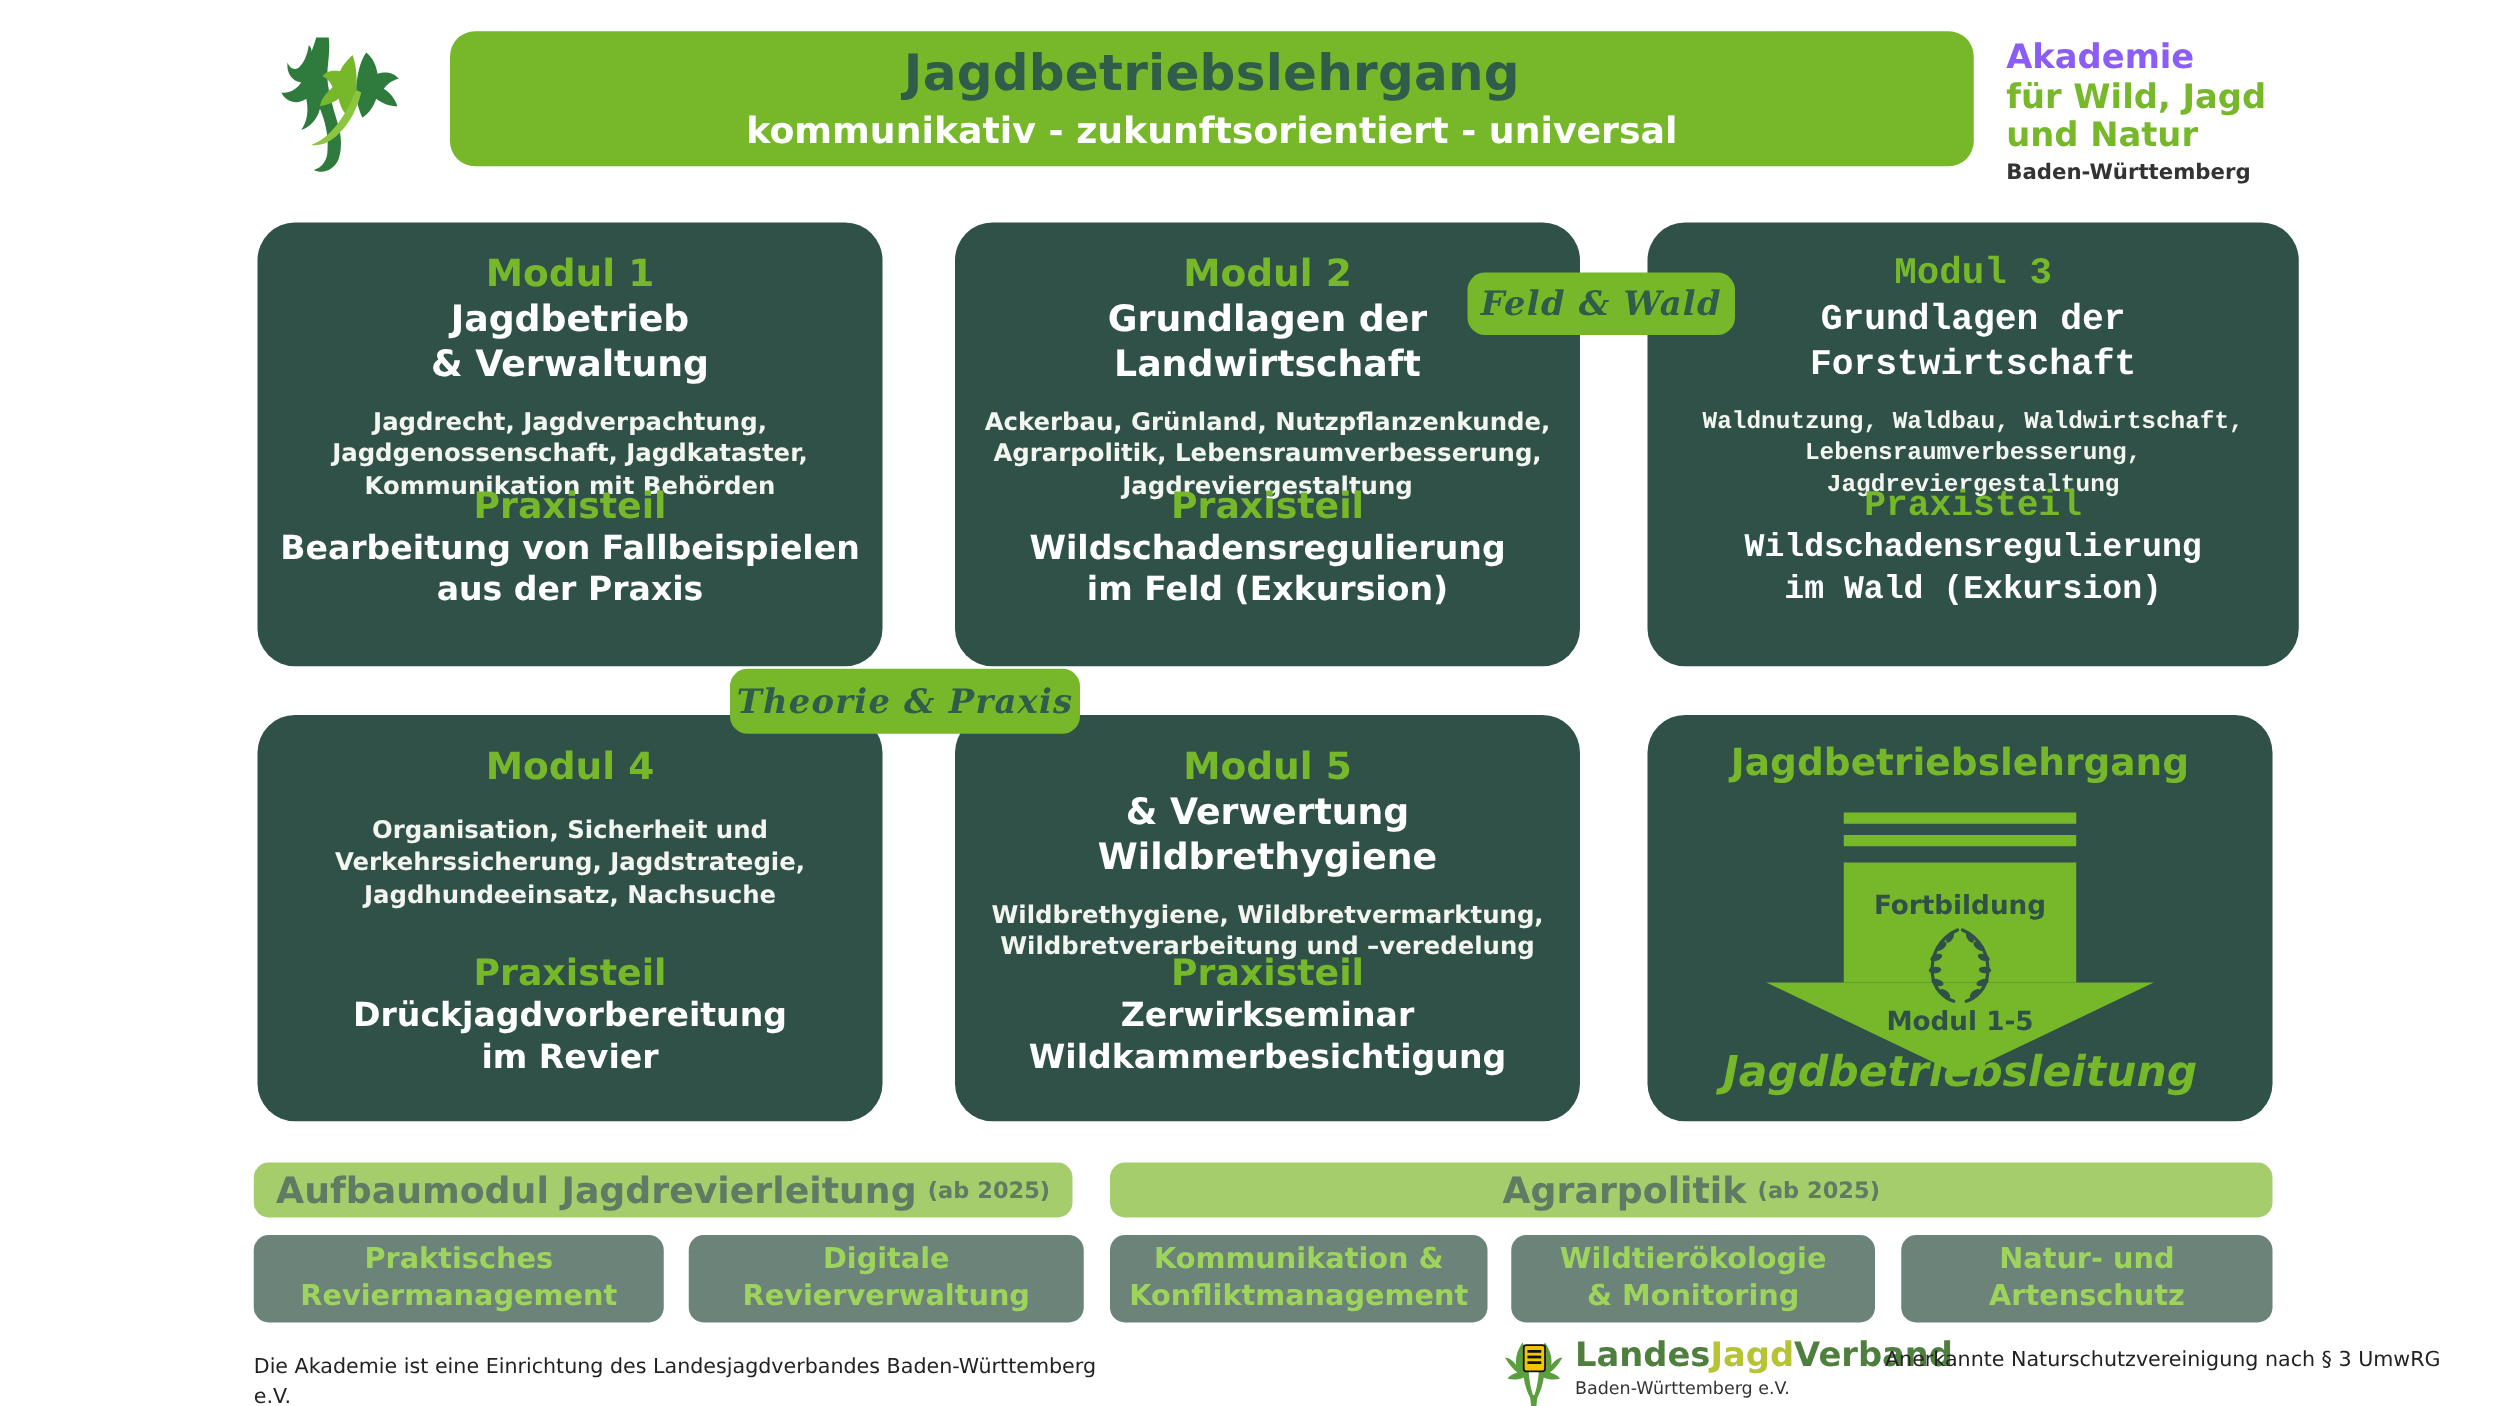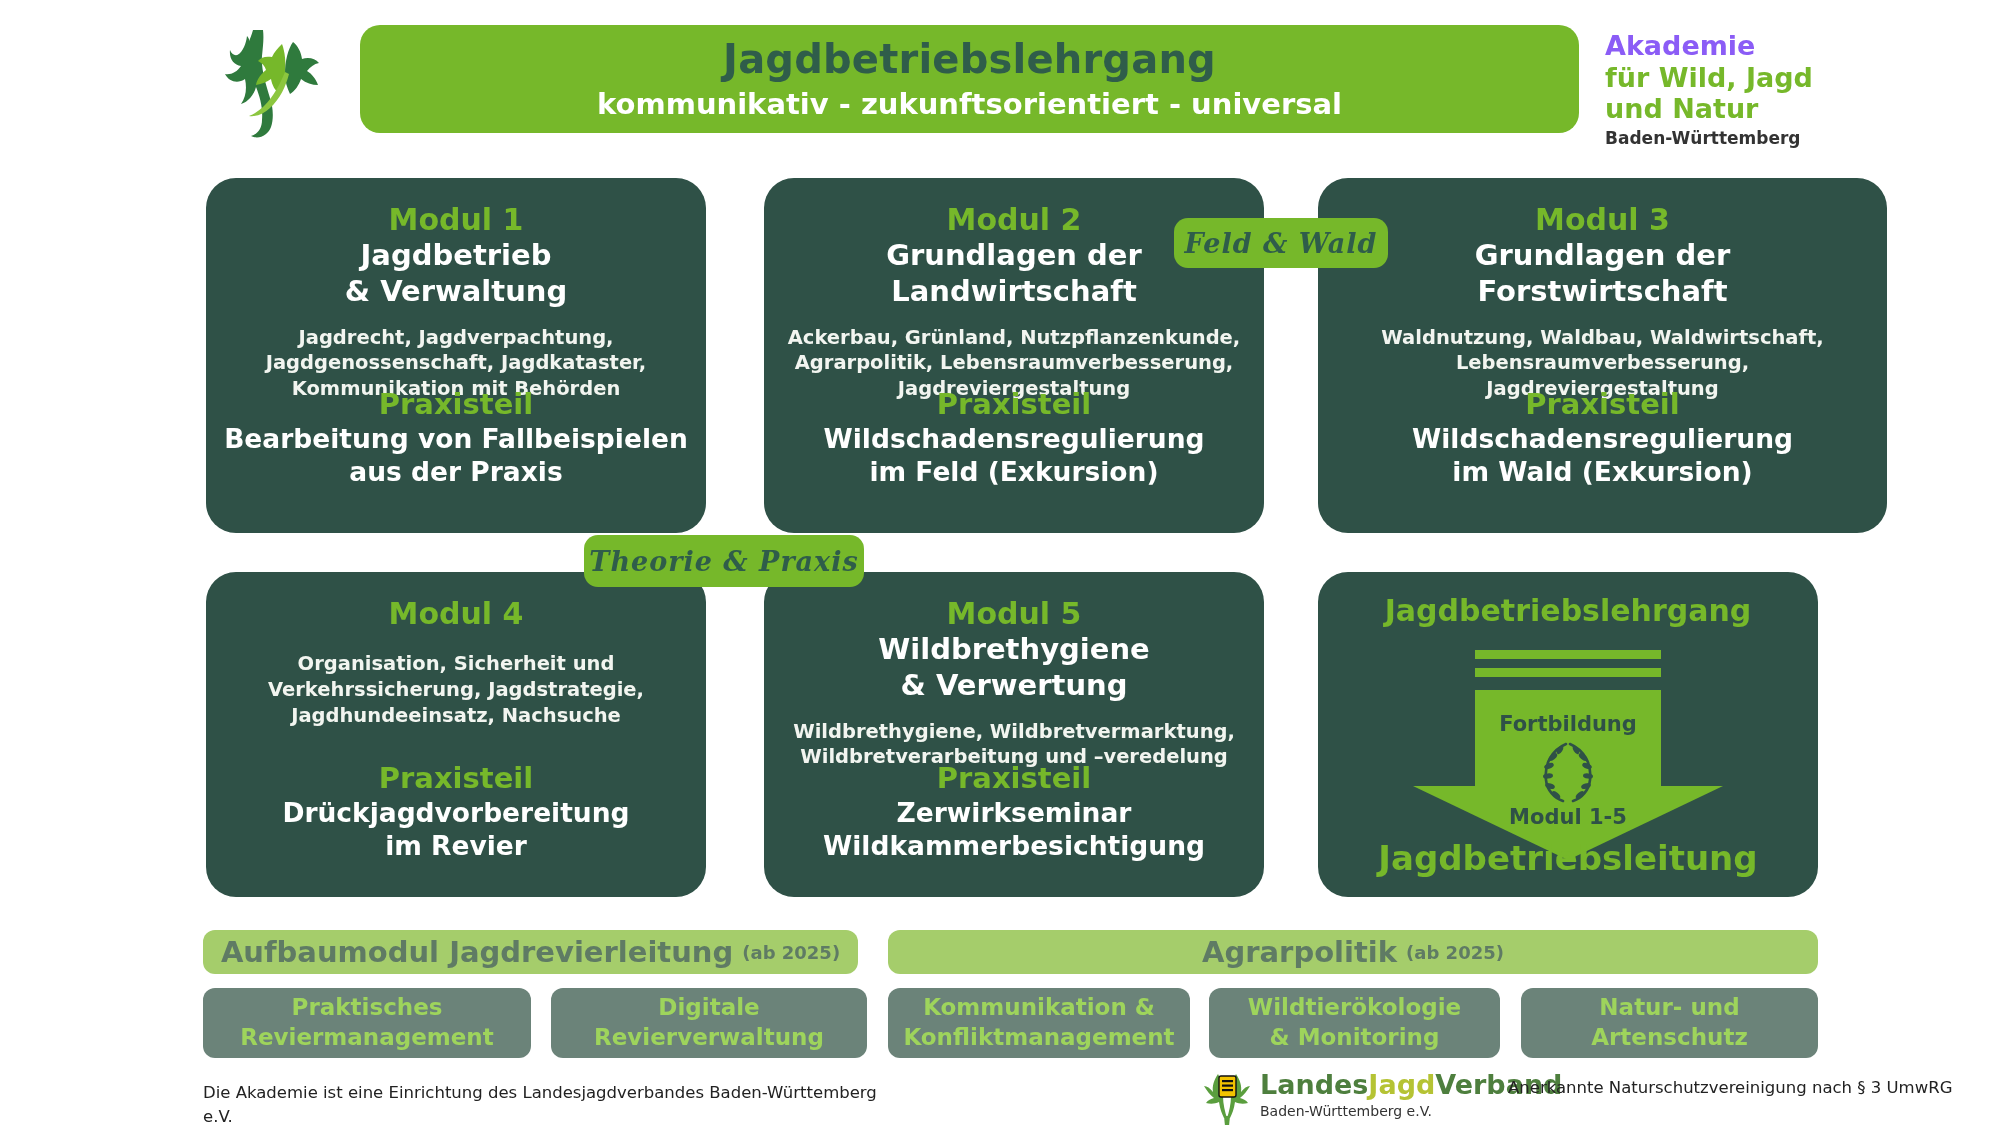--- a/index.html
+++ b/index.html
@@ -167,21 +167,21 @@
       <div>Agrarpolitik, Lebensraumverbesserung,</div>
       <div>Jagdreviergestaltung</div>
     </div>
     <div class="praxis-block" style="top:210px;">
       <div class="m-praxis-label">Praxisteil</div>
       <div class="m-praxis-text">Wildschadensregulierung</div>
       <div class="m-praxis-text">im Feld (Exkursion)</div>
     </div>
   </div>
 
-  <div class="card" style="left:1318px;top:178px;width:569px;height:355px;">
+  <div class="card" style="left:1318px;top:178px;width:521px;height:355px;font-family:Liberation Mono, monospace;">
     <div class="m-num">Modul 3</div>
     <div class="m-title">Grundlagen der</div>
     <div class="m-title">Forstwirtschaft</div>
     <div class="m-desc">
       <div>Waldnutzung, Waldbau, Waldwirtschaft,</div>
       <div>Lebensraumverbesserung,</div>
       <div>Jagdreviergestaltung</div>
     </div>
     <div class="praxis-block" style="top:210px;">
       <div class="m-praxis-label">Praxisteil</div>
@@ -203,22 +203,22 @@
     </div>
     <div class="praxis-block" style="top:190px;">
       <div class="m-praxis-label">Praxisteil</div>
       <div class="m-praxis-text">Drückjagdvorbereitung</div>
       <div class="m-praxis-text">im Revier</div>
     </div>
   </div>
 
   <div class="card" style="left:764px;top:572px;width:500px;height:325px;">
     <div class="m-num">Modul 5</div>
+    <div class="m-title">&amp; Verwertung</div>
     <div class="m-title">Wildbrethygiene</div>
-    <div class="m-title">&amp; Verwertung</div>
     <div class="m-desc">
       <div>Wildbrethygiene, Wildbretvermarktung,</div>
       <div>Wildbretverarbeitung und –veredelung</div>
     </div>
     <div class="praxis-block" style="top:190px;">
       <div class="m-praxis-label">Praxisteil</div>
       <div class="m-praxis-text">Zerwirkseminar</div>
       <div class="m-praxis-text">Wildkammerbesichtigung</div>
     </div>
   </div>
@@ -256,21 +256,21 @@
             <ellipse cx="58" cy="36" rx="5" ry="2.6" transform="rotate(5 58 36)"></ellipse>
             <ellipse cx="56" cy="46" rx="5" ry="2.6" transform="rotate(-18 56 46)"></ellipse>
             <ellipse cx="50" cy="55" rx="5" ry="2.6" transform="rotate(-40 50 55)"></ellipse>
             <ellipse cx="46" cy="10" rx="4.6" ry="2.4" transform="rotate(58 46 10)"></ellipse>
           </g>
         </svg>
       </div>
       <div class="arrow-label" style="top:155px;">Modul 1-5</div>
     </div>
 
-    <div class="result-bottom" style="position:absolute;left:0;right:0;top:268px;">Jagdbetriebsleitung</div>
+    <div class="result-bottom" style="position:absolute;left:0;right:0;top:268px;font-style:italic;">Jagdbetriebsleitung</div>
   </div>
 
   <div class="group-bar" style="left:203px;top:930px;width:655px;height:44px;">
     <span class="gb-main">Aufbaumodul Jagdrevierleitung</span>
     <span class="gb-sub">(ab 2025)</span>
   </div>
 
   <div class="sub-box" style="left:203px;top:988px;width:328px;height:70px;">
     <span>
       <span>Praktisches</span><br>

